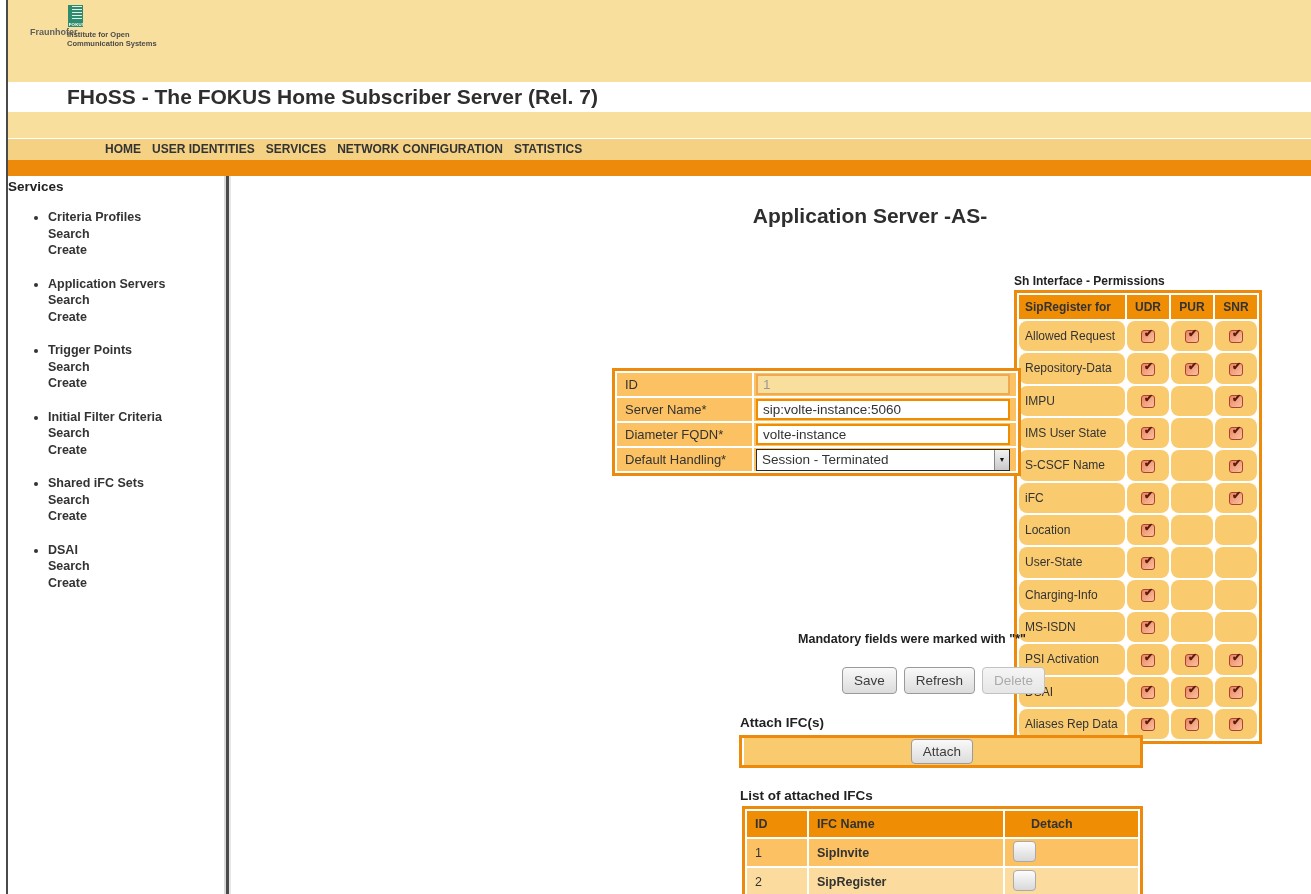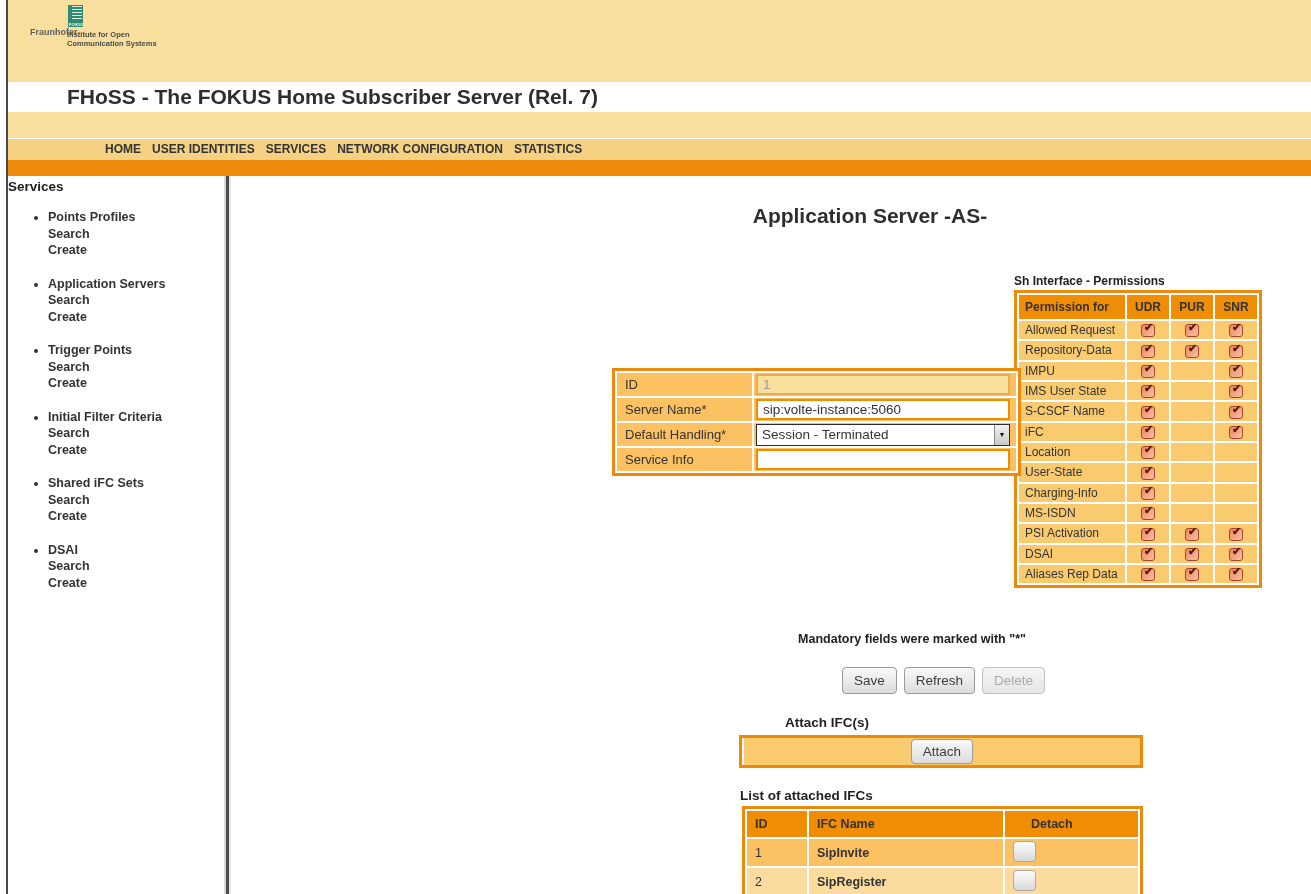--- a/index.html
+++ b/index.html
@@ -40,21 +40,21 @@
   
   .page-title { position:absolute; left:430px; top:204px; width:880px; text-align:center;
                 font-size:21px; font-weight:bold; color:#2e2e2e; }
 
   
   .perm-label { position:absolute; left:1014px; top:274px; font-size:12px; font-weight:bold; color:#222; }
   .perm-table { position:absolute; left:1014px; top:290px; border-collapse:separate; border-spacing:2px;
                 background:#fff; border:3px solid var(--orange,#EE8A0B); }
   .perm-table th { background:var(--hdr_orange,#EF8E05); color:#333; font-size:12px; font-weight:bold; padding:5px 6px; text-align:left; }
   .perm-table th.c { text-align:center; }
-  .perm-table td { background:var(--row_gold,#FACA6F); font-size:12px; color:#333; padding:2px 6px; }
+  .perm-table td { background:var(--row_gold,#FACA6F); font-size:12px; color:#333; padding:8px 6px;border-radius:8px; }
   .perm-table td.lab { width:106px; }
   .perm-table td.chkcell { width:42px; text-align:center; }
   .chk { display:inline-block; width:14px; height:13px; border:1px solid #A8432F; border-radius:3px;
          background:linear-gradient(135deg,#EE8565,#F9C29F); position:relative; vertical-align:middle; }
   .chk span { position:absolute; left:2px; top:-4px; font-size:11px; font-weight:bold; color:#5B1D0B; }
 
   
   .form-table { position:absolute; left:612px; top:368px; border-collapse:separate; border-spacing:2px;
                 background:#fff; border:3px solid var(--orange,#EE8A0B); }
   .form-table td { background:var(--cell_gold,#FBC162); height:23px; }
@@ -73,21 +73,21 @@
 
   
   .mandatory { position:absolute; left:612px; top:632px; width:600px; text-align:center;
                font-size:12.5px; font-weight:bold; color:#222; }
   .btn-row { position:absolute; left:842px; top:667px; display:flex; gap:7px; }
   .btn { height:27px; padding:0 11px; border:1px solid #9a9a9a; border-radius:4px;
          background:linear-gradient(#f9f9f9,#dcdcdc); font-size:13.5px; color:#3c3c3c; font-family:inherit; cursor:pointer; }
   .btn:disabled { color:#ababab; border-color:#c2c2c2; background:linear-gradient(#f5f5f5,#e6e6e6); }
 
   
-  .attach-title { position:absolute; left:740px; top:715px; font-size:13.5px; font-weight:bold; color:#222;margin-left:45px; }
+  .attach-title { position:absolute; left:740px; top:715px; font-size:13.5px; font-weight:bold; color:#222; }
   .attach-box { position:absolute; left:739px; top:735px; width:404px; height:33px;
                 background:var(--row_gold,#FACA6F); border:3px solid var(--orange,#EE8A0B);
                 display:flex; align-items:center; }
   .attach-cell1 { width:272px; padding-left:7px; }
   .attach-sep { width:2px; align-self:stretch; background:#fff; }
   .attach-cell2 { flex:1; display:flex; justify-content:center; }
   .attach-cell2 .btn { height:25px; }
 
   
   .list-title { position:absolute; left:740px; top:788px; font-size:13.5px; font-weight:bold; color:#222; }
@@ -130,21 +130,21 @@
     <a>SERVICES</a>
     <a>NETWORK CONFIGURATION</a>
     <a>STATISTICS</a>
   </nav>
 <div class="band band-orange"></div>
 
 <aside class="sidebar">
   <div class="sidebar-title">Services</div>
   <ul>
       <li>
-        <div>Points Profiles</div>
+        <div>Criteria Profiles</div>
         <a href="#">Search</a>
         <a href="#">Create</a>
       </li>
       <li>
         <div>Application Servers</div>
         <a href="#">Search</a>
         <a href="#">Create</a>
       </li>
       <li>
         <div>Trigger Points</div>
@@ -169,21 +169,21 @@
     </ul>
 </aside>
 <div class="sidebar-divider"></div>
 
 <h2 class="page-title">Application Server -AS-</h2>
 
 <div class="perm-label">Sh Interface - Permissions</div>
 <table class="perm-table">
   <thead>
       <tr>
-        <th>Permission for</th>
+        <th>SipRegister for</th>
         <th class="c">UDR</th>
         <th class="c">PUR</th>
         <th class="c">SNR</th>
       </tr>
     </thead>
   <tbody>
       <tr>
         <td class="lab">Allowed Request</td>
         <td class="chkcell"><span class="chk"><span>✔</span></span></td>
         <td class="chkcell"><span class="chk"><span>✔</span></span></td>
@@ -266,34 +266,34 @@
 
 <table class="form-table">
   <tbody>
       <tr>
         <td class="flabel">ID</td>
         <td class="fval"><input type="text" disabled="" value="1" style=""></td>
       </tr>
       <tr>
         <td class="flabel">Server Name*</td>
         <td class="fval"><input type="text" value="sip:volte-instance:5060" style=""></td>
+      </tr>
+      <tr>
+        <td class="flabel">Diameter FQDN*</td>
+        <td class="fval"><input type="text" value="volte-instance" style=""></td>
       </tr>
       <tr>
         <td class="flabel">Default Handling*</td>
         <td class="fval">
           <div class="sel">
             <span>Session - Terminated</span>
             <span class="sel-arrow">▼</span>
           </div>
         </td>
       </tr>
-      <tr>
-        <td class="flabel">Service Info</td>
-        <td class="fval"><input type="text" style=""></td>
-      </tr>
     </tbody>
 </table>
 
 <div class="mandatory">Mandatory fields were marked with "*"</div>
 
 <div class="btn-row">
   <button class="btn">Save</button>
   <button class="btn">Refresh</button>
   <button class="btn" disabled="">Delete</button>
 </div>

